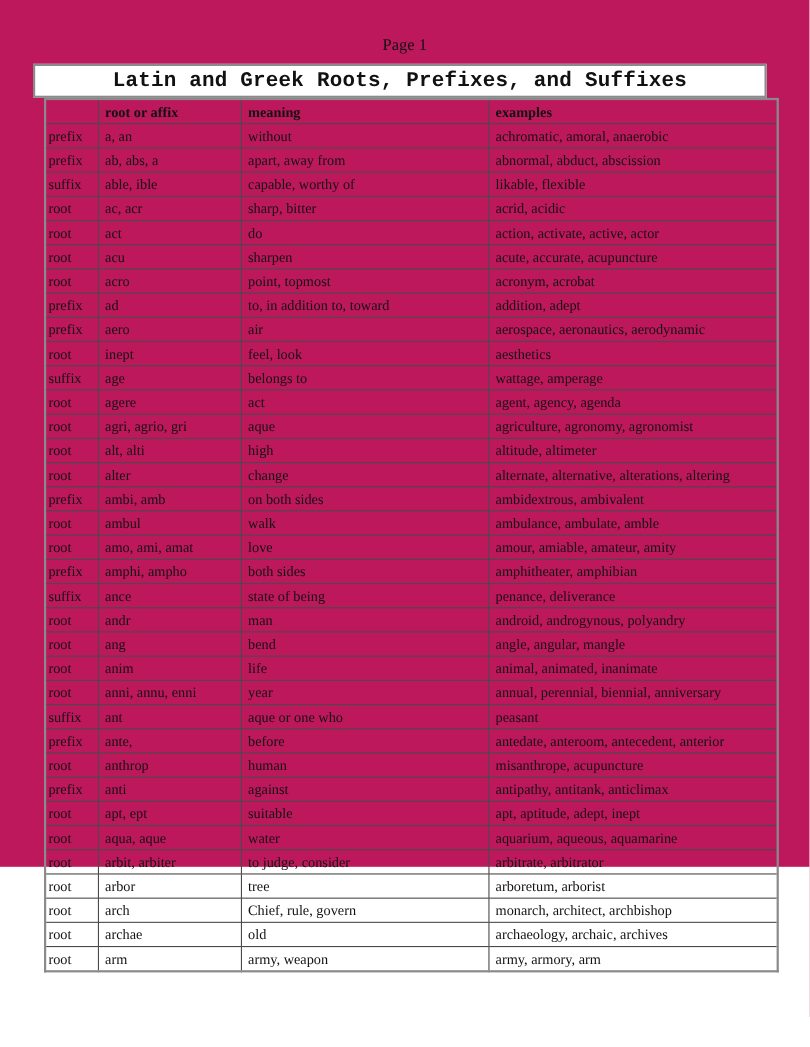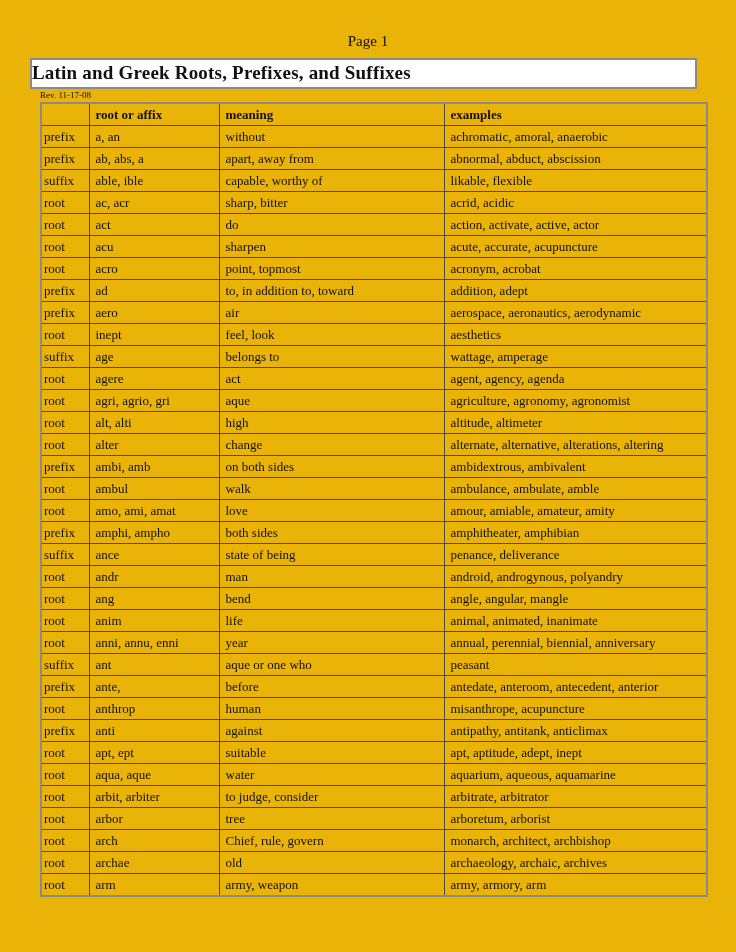--- a/index.html
+++ b/index.html
@@ -8,42 +8,44 @@
     background: #ffffff;
     width: 736px;
     height: 952px;
     font-family: "Liberation Serif", serif;
     color: #111111;
     overflow: hidden;
   }
   .page {
     position: relative;
     width: 736px;
-    height: 952px;
-    background: #eab308;
+    height: 788px;
+    background: #be185d;
   }
   .page-label {
     text-align: center;
     padding-top: 33px;
     font-size: 15px;
     line-height: 17px;
   }
   .title-box {
     margin: 8px 0 0 30px;
     width: 667px;
     border: 2px solid #8a8a8a;
     background: #ffffff;
     box-sizing: border-box;
   }
   .title-box h1 {
     margin: 0;
     padding: 2px 0 3px 0;
     font-size: 19px;
     font-weight: bold;
+    text-align: center;
     letter-spacing: 0.2px;
+    font-family: Liberation Mono, monospace;
   }
   .revision {
     font-size: 9px;
     line-height: 11px;
     margin: 1px 0 1px 40px;
   }
   table.roots {
     border-collapse: collapse;
     margin-left: 40px;
     width: 666px;
@@ -76,21 +78,20 @@
 <body>
 
 <div class="page">
 
   <div class="page-label">Page 1</div>
 
   <div class="title-box">
     <h1>Latin and Greek Roots, Prefixes, and Suffixes</h1>
   </div>
 
-  <div class="revision">Rev. 11-17-08</div>
 
   <table class="roots">
     <colgroup>
       <col class="w-type">
       <col class="w-root">
       <col class="w-meaning">
       <col class="w-examples">
     </colgroup>
     <thead>
       <tr>

